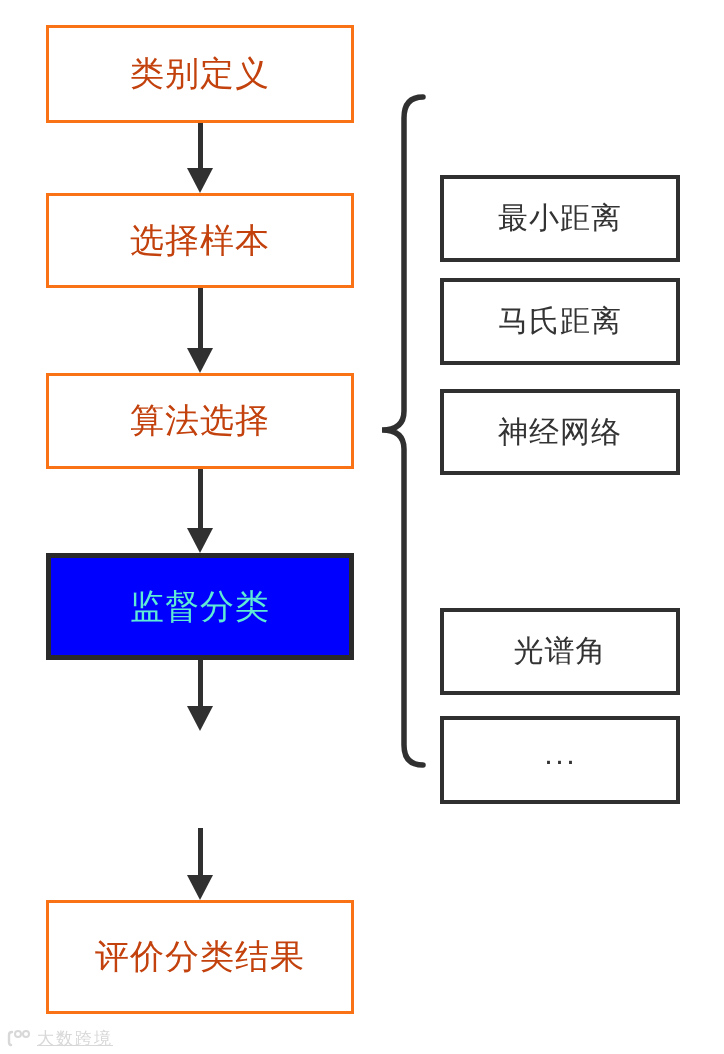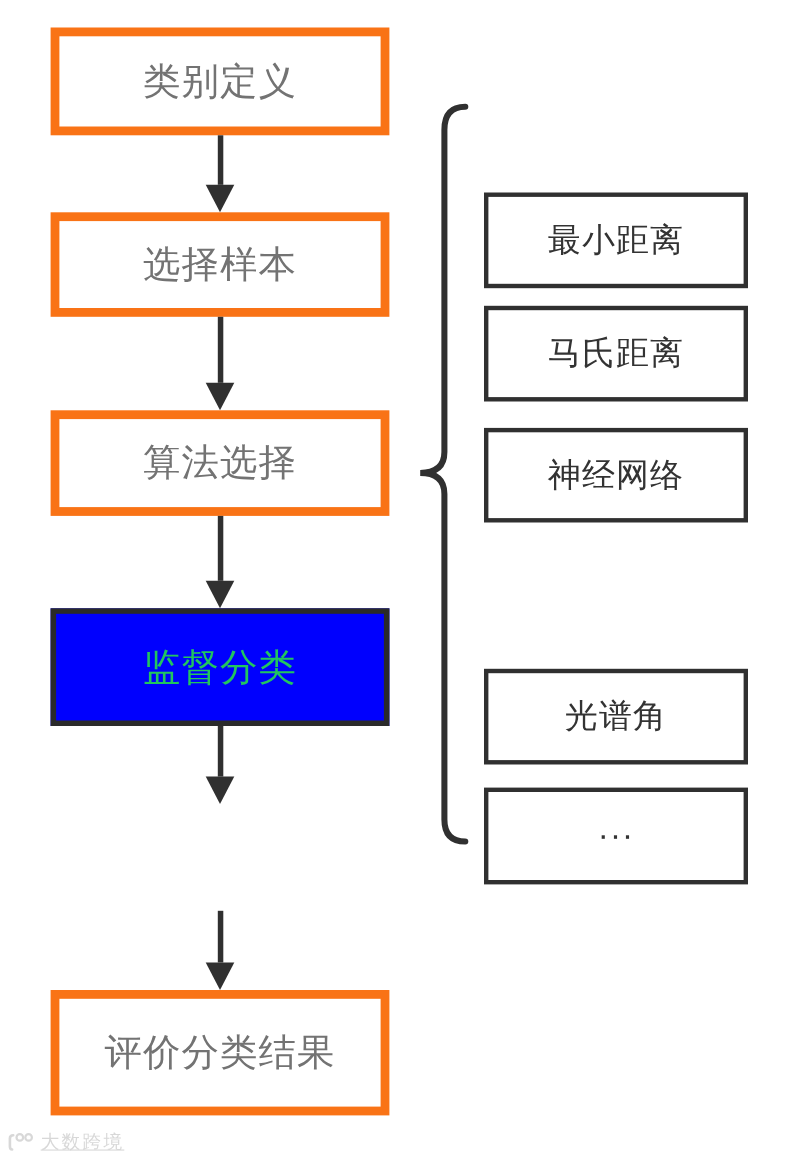--- a/index.html
+++ b/index.html
@@ -12,29 +12,29 @@
   .canvas{
     position:relative;
     width:724px;height:1054px;
     background:#ffffff;
   }
   
   .node{
     position:absolute;
     left:46px;width:308px;
     box-sizing:border-box;
-    border:8px solid #f97316;
+    border:3px solid #f97316;
     background:#ffffff;
     display:flex;align-items:center;justify-content:center;
-    font-size:34px;color:#737373;
+    font-size:34px;color:#c2410c;
     letter-spacing:1px;
   }
   .node.highlight{
     background:#0000fe;
-    color:#22c55e;
+    color:#5eead4;
     border-width:5px;
     border-color:#2a2a2a;
   }
   
   .rnode{
     position:absolute;
     left:440px;width:240px;
     box-sizing:border-box;
     border:4px solid #303030;
     background:#ffffff;

